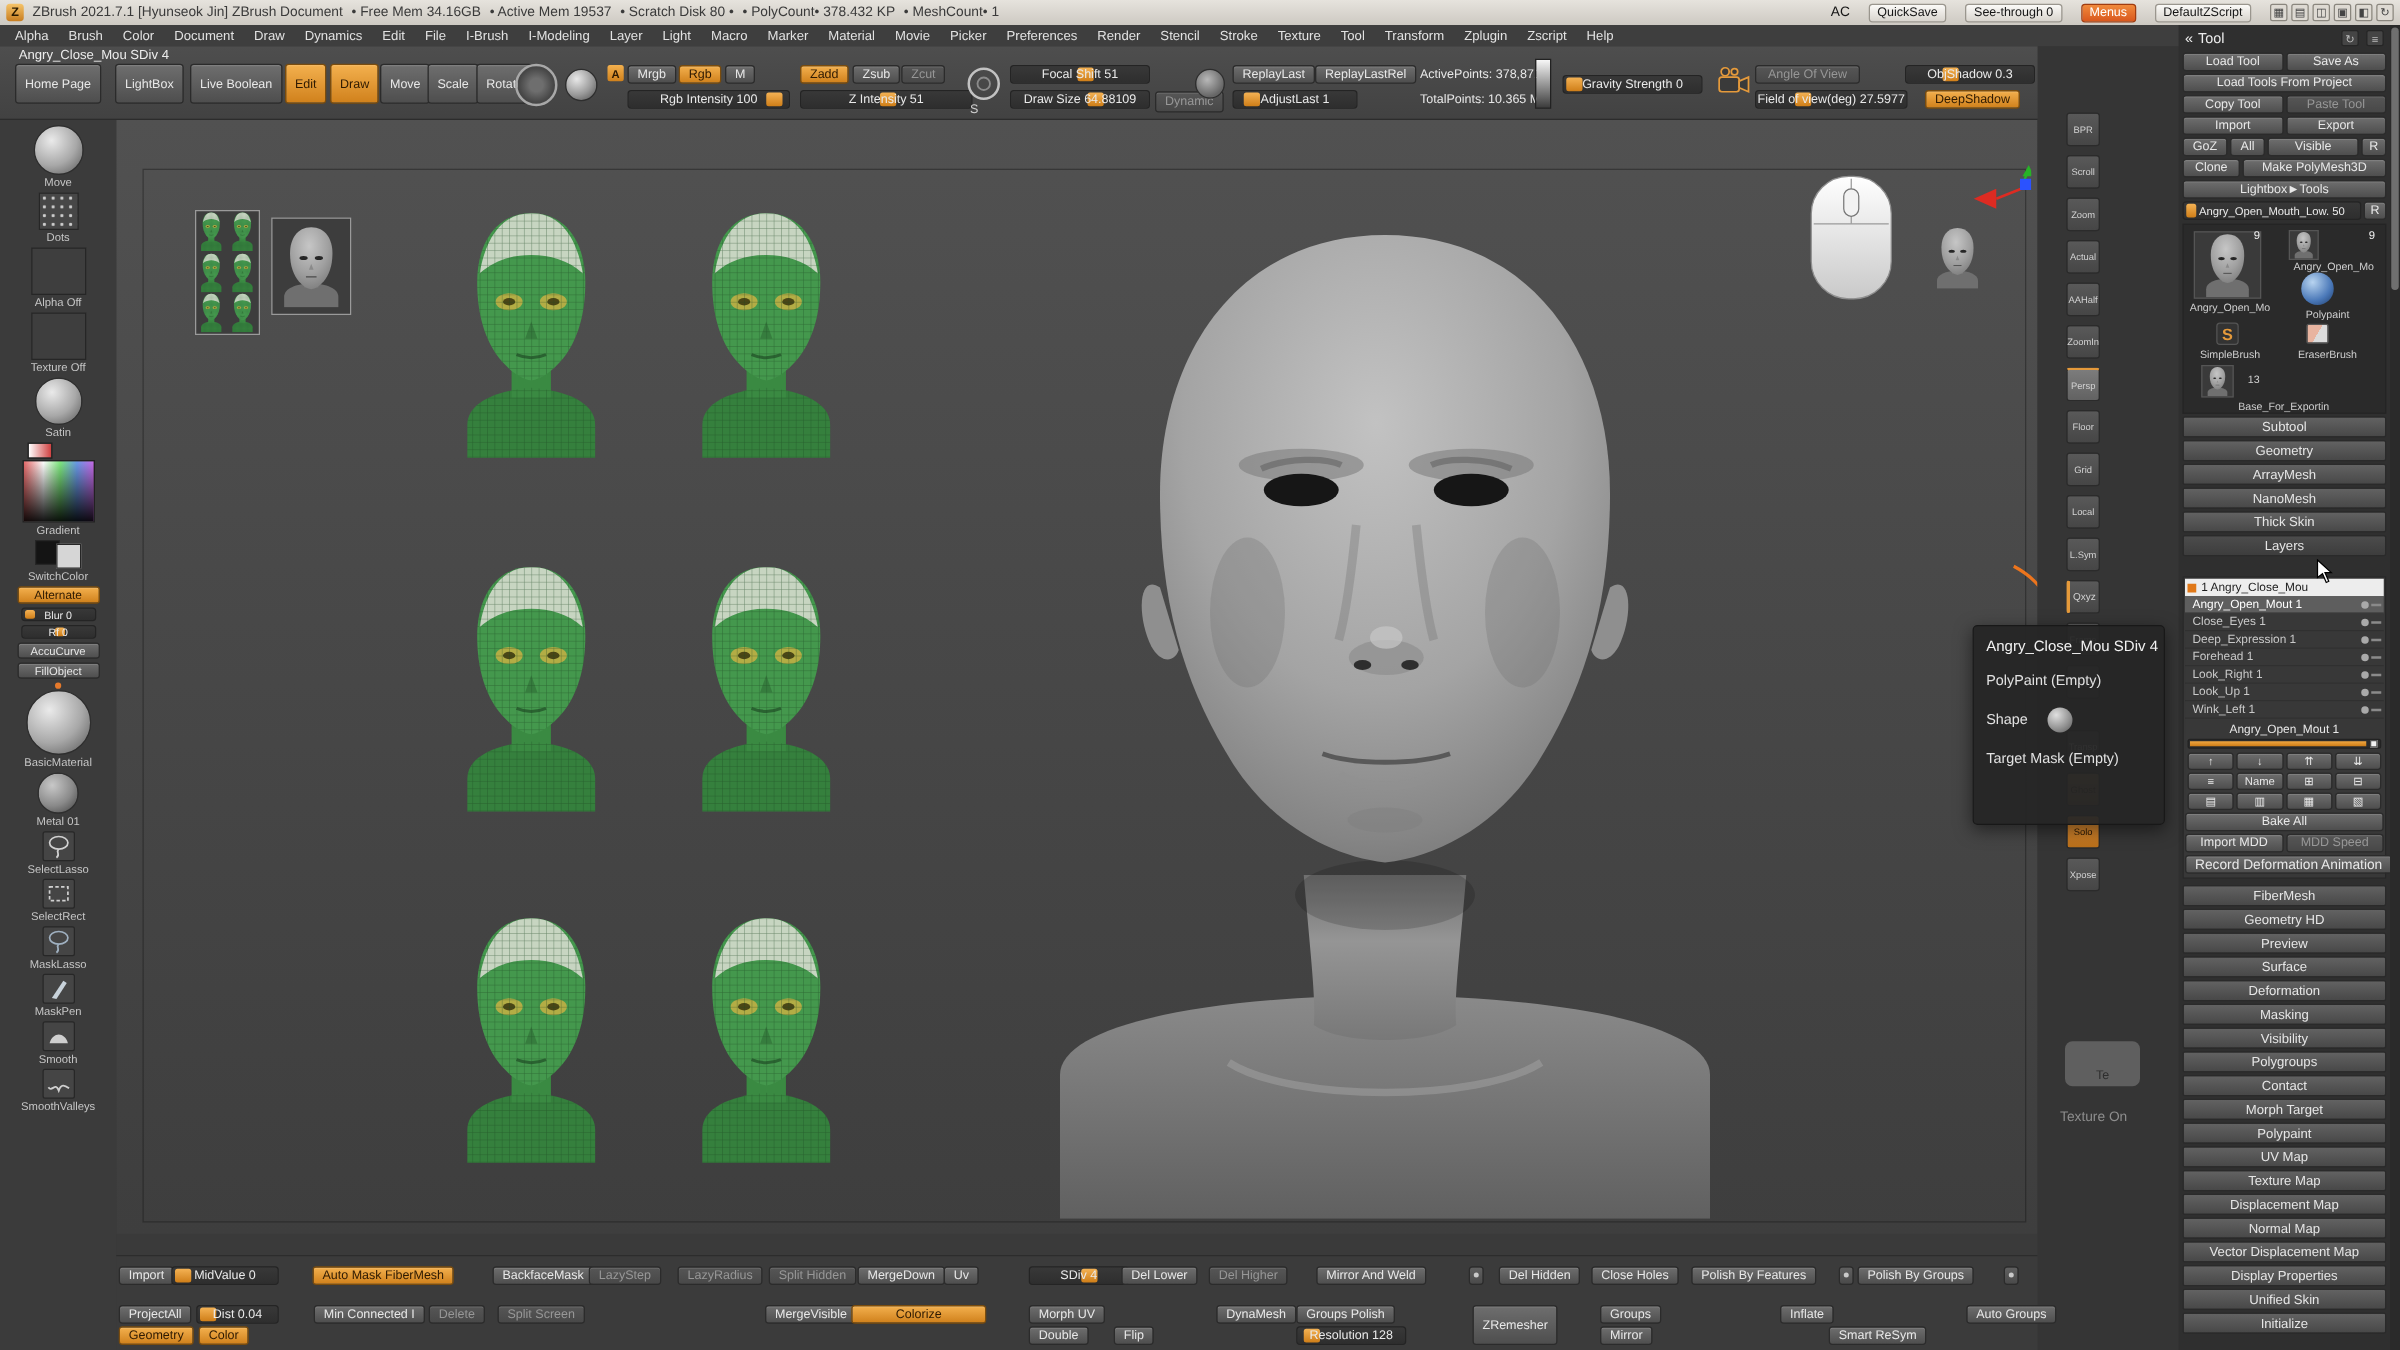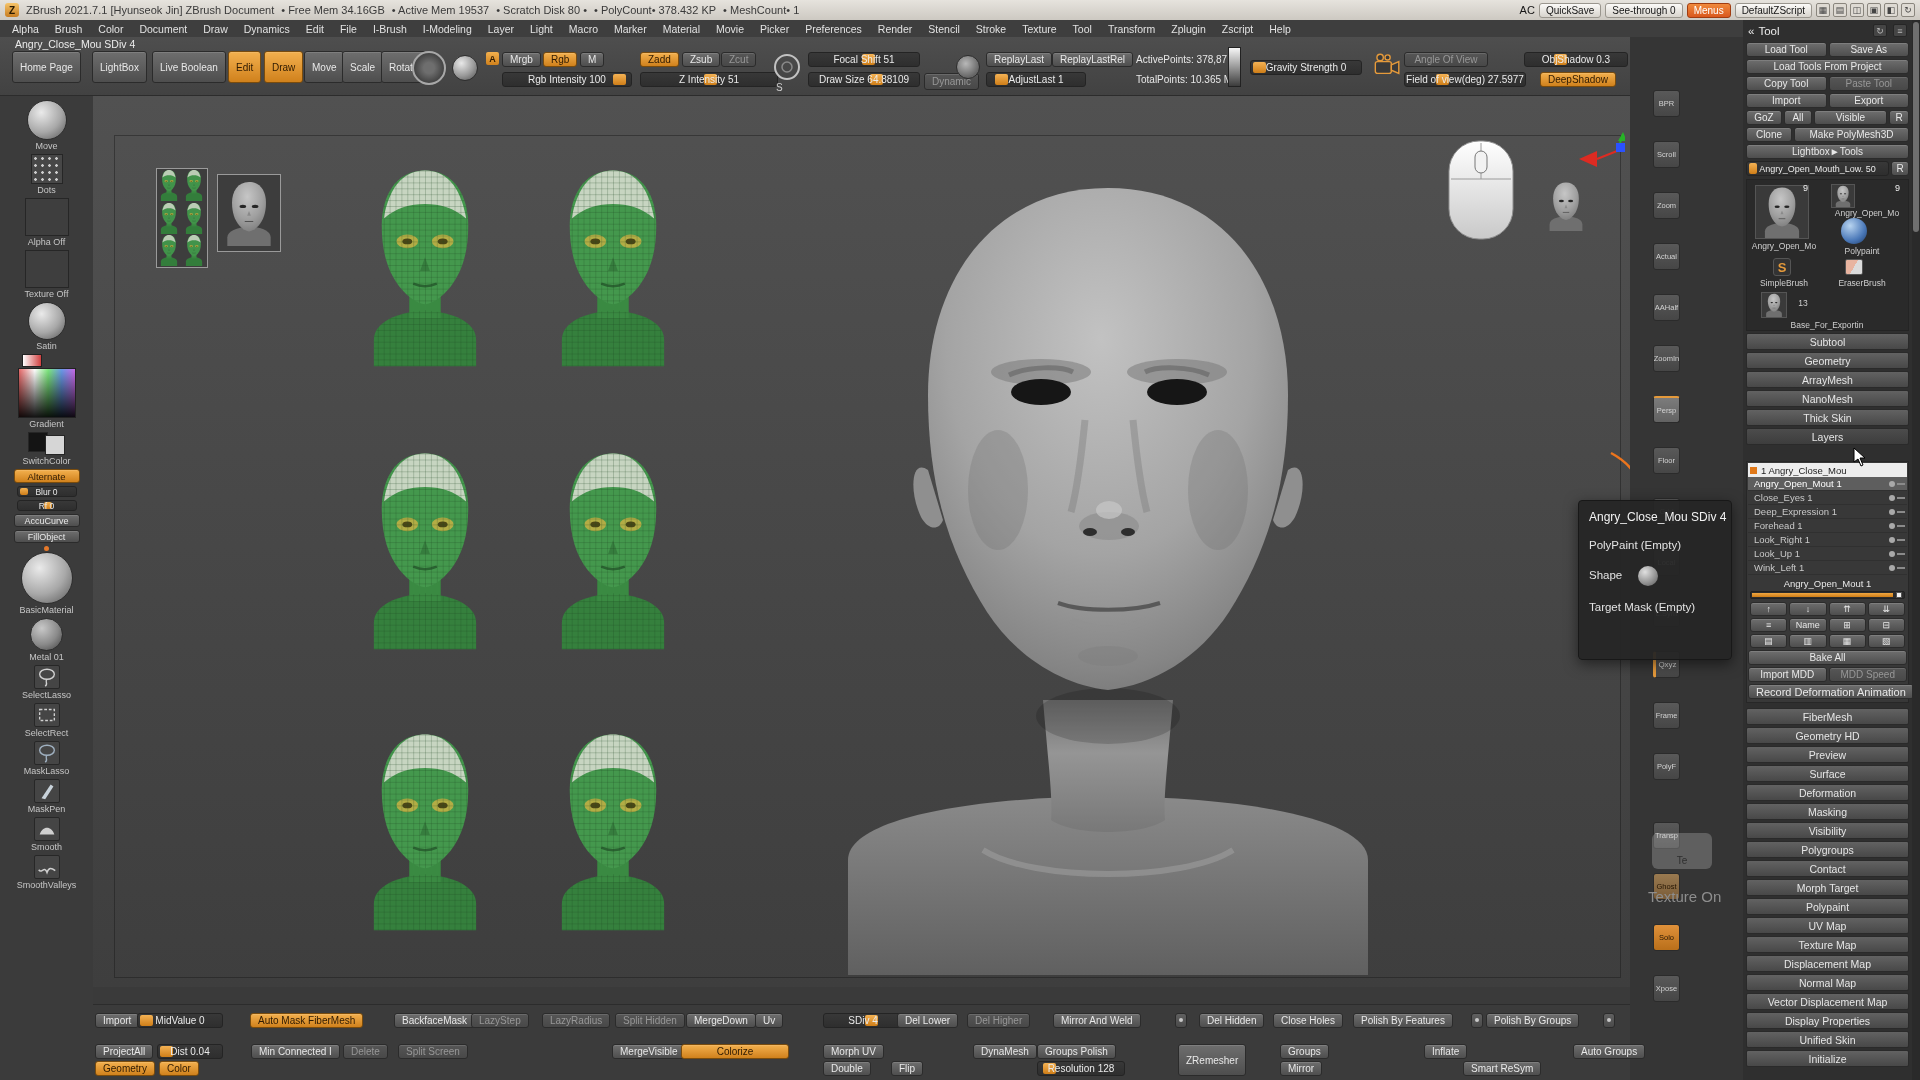--- a/index.html
+++ b/index.html
@@ -4,21 +4,21 @@
 <style>
   *{margin:0;padding:0;box-sizing:border-box}
   html,body{width:1920px;height:1080px;background:#222;font-family:"Liberation Sans",sans-serif}
   #app{position:relative;width:1920px;height:1080px;overflow:hidden;background:#3a3a3a;color:#ddd;font-size:10.5px}
   .abs{position:absolute !important}
 
   
   .titlebar{position:absolute;left:0;top:0;width:1920px;height:20px;background:linear-gradient(#e6e3dd,#cdc9c2);color:#151515;display:flex;align-items:center;padding:0 5px;gap:7px;font-size:11px;z-index:30}
   .zlogo{width:14px;height:14px;border-radius:3px;background:linear-gradient(#f5c46a,#c87d20);color:#2a1a00;font-weight:bold;font-size:10px;display:flex;align-items:center;justify-content:center}
   .tb-stat{color:#3a3a3a;white-space:nowrap}
-  .tb-right{margin-left:auto;display:flex;align-items:center;gap:4px}
+  .tb-right{margin-left:auto;display:flex;align-items:center;gap:15px}
   .tb-chip{height:15px;padding:0 6px;background:linear-gradient(#fbfaf8,#d8d4cd);border:1px solid #9a968e;border-radius:3px;display:flex;align-items:center;font-size:10px;white-space:nowrap}
   .tb-chip.orange{background:linear-gradient(#f08a3c,#d9581e);color:#fff;border-color:#a03c10}
   .tb-ico{width:14px;height:14px;border:1px solid #8a867e;background:#dedad3;display:flex;align-items:center;justify-content:center;font-size:9px;color:#444;border-radius:2px}
 
   
   .menubar{position:absolute;left:0;top:20px;width:1743px;height:17px;background:#3e3e3e;display:flex;align-items:center;padding-left:4px;z-index:20}
   .menu-item{padding:0 8px;font-size:10.5px;color:#e2e2e2;height:100%;display:flex;align-items:center;white-space:nowrap}
 
   
   .b{display:flex;align-items:center;justify-content:center;height:15px;padding:0 7px;background:linear-gradient(#6e6e6e,#4e4e4e);border:1px solid #2b2b2b;border-radius:3px;color:#e8e8e8;font-size:10px;white-space:nowrap;box-shadow:inset 0 1px 0 rgba(255,255,255,.12)}
@@ -50,29 +50,29 @@
   .pickermini{width:20px;height:13px;border:1px solid #222;background:linear-gradient(to right,#ffffff,#d04040)}
   .icon26{width:26px;height:24px;background:#454545;border:1px solid #272727;border-radius:2px;display:flex;align-items:center;justify-content:center}
 
   
   .canvas{position:absolute;left:93px;top:96px;width:1537px;height:891px;background:linear-gradient(180deg,#515151 0%,#484848 45%,#3e3e3e 100%);overflow:hidden;z-index:1}
   .canvas-border{position:absolute;left:21px;top:39px;width:1507px;height:843px;border:1px solid rgba(25,25,25,.45)}
   .minibox{position:absolute;background:#3d3d3d;border:1px solid #9a9a9a}
 
   
   .gutter{position:absolute;left:1630px;top:20px;width:113px;height:1060px;background:#353535;z-index:6}
-  .right-shelf{position:absolute;left:23px;top:70px;display:flex;flex-direction:column;gap:24px}
+  .right-shelf{position:absolute;left:23px;top:70px;display:flex;flex-direction:column;gap:7px}
   .rsb{width:27px;height:27px;background:linear-gradient(#595959,#464646);border:1px solid #2b2b2b;border-radius:3px;display:flex;align-items:center;justify-content:center;font-size:7.5px;color:#d2d2d2}
   .rsb.pressed{background:linear-gradient(#7c7c7c,#626262);border-top:2px solid #e59a3b}
   .rsb.qxyz{border-left:3px solid #e59a3b;font-size:8px}
   .rsb.solo{background:linear-gradient(#e0913a,#b96f1a);color:#241503}
   .rsb.ghost{background:linear-gradient(#9a7a50,#7a5c38);color:#241503}
   .rsb.gap{margin-top:18px}
   .tex-tip{position:absolute;left:22px;top:813px;width:60px;height:36px;background:rgba(205,205,205,.28);border-radius:6px;display:flex;align-items:flex-end;justify-content:center;padding:3px;color:#2e2e2e;font-size:10px}
-  .tex-on{position:absolute;left:18px;top:868px;color:#8d8d8d;font-size:15px}
+  .tex-on{position:absolute;left:18px;top:868px;color:#8d8d8d;font-size:11px}
 
   
   .popup{position:absolute;left:1578px;top:500px;width:154px;height:160px;background:rgba(37,37,37,.94);border:1px solid #181818;border-radius:4px;box-shadow:0 4px 14px rgba(0,0,0,.5);z-index:40;padding:9px 10px}
   .popup-title{font-size:12px;color:#f2f2f2;white-space:nowrap}
   .popup-item{margin-top:15px;font-size:11.5px;color:#e2e2e2;white-space:nowrap}
   .popup-sphere{display:inline-block;width:20px;height:20px;border-radius:50%;background:radial-gradient(circle at 35% 30%,#e0e0e0,#8f8f8f 60%,#555);vertical-align:-7px;margin-left:16px}
 
   
   .tool-panel{position:absolute;left:1743px;top:20px;width:169px;height:1060px;background:#2f2f2f;display:flex;flex-direction:column;padding:1px 3px;overflow:hidden;z-index:25}
   .panel-header{display:flex;align-items:center;height:19px;font-size:11.5px;color:#ececec;gap:4px;padding:0 2px}

